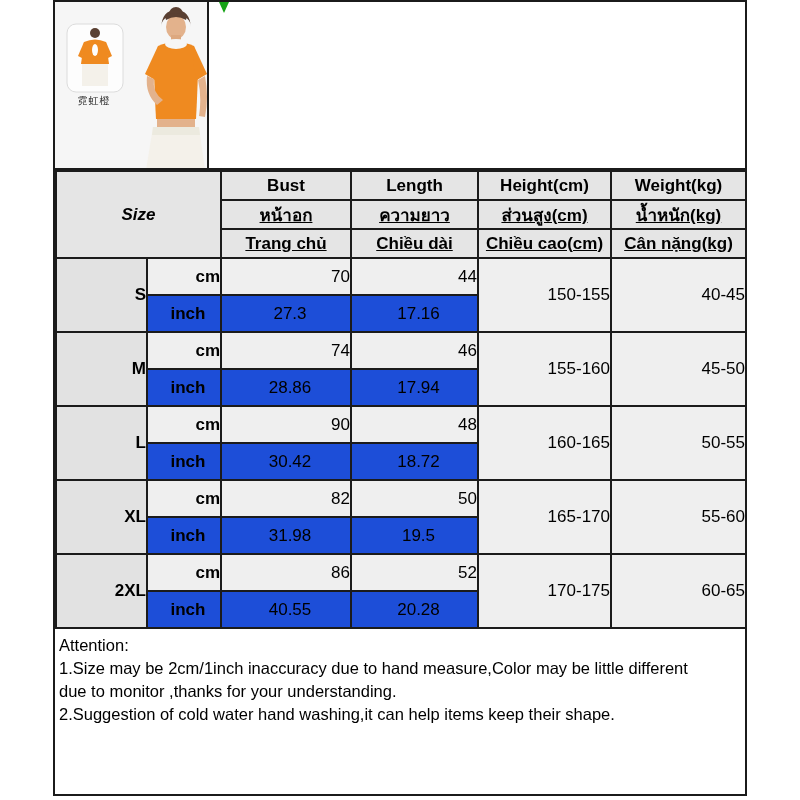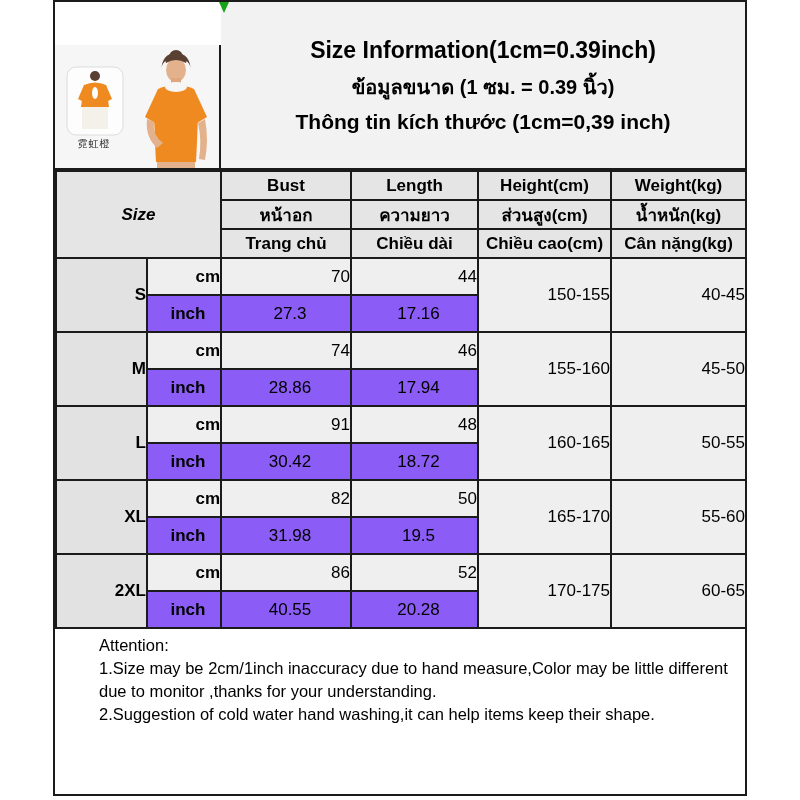--- a/index.html
+++ b/index.html
@@ -3,48 +3,48 @@
 <meta charset="utf-8">
 <style>
   * { margin:0; padding:0; box-sizing:border-box; }
   html,body { width:800px; background:#ffffff; font-family:"Liberation Sans","DejaVu Sans",sans-serif; color:#000; }
   .page { position:relative; width:800px; height:800px; background:#fff; overflow:hidden; }
   .content { position:absolute; left:53px; top:0; width:694px; height:796px;
              border:2px solid #1b1b1b; background:#fff; }
 
   
   .header { display:flex; height:168px; border-bottom:2px solid #1b1b1b; }
-  .photo-cell { position:relative; width:166px; border-right:2px solid #1b1b1b; background:#f6f6f6; overflow:hidden;margin-top:43px; }
+  .photo-cell { position:relative; width:154px; border-right:2px solid #1b1b1b; background:#f6f6f6; overflow:hidden; }
   .title-cell { flex:1; background:#f2f2f2; display:flex; flex-direction:column; justify-content:center; align-items:center; gap:7px; }
   .title-l1 { font-size:23px; font-weight:bold; }
   .title-l2 { font-size:20px; font-weight:bold; }
   .title-l3 { font-size:21px; font-weight:bold; }
   .green-mark { position:absolute; left:164px; top:0; width:0; height:0;
                 border-left:5px solid transparent; border-right:5px solid transparent;
                 border-top:11px solid #17a317; }
   .inset-label { position:absolute; left:10px; top:92px; width:58px; text-align:center;
                  font-size:10px; color:#222; letter-spacing:1px; }
 
   
   table.size-table { width:100%; border-collapse:collapse; table-layout:fixed; }
   .size-table td { border:2px solid #1b1b1b; text-align:center; vertical-align:middle;
                    font-size:17px; height:37px; overflow:hidden;margin-top:8px; }
   .size-table tr.hrow td { background:#e5e5e5; font-weight:bold; height:29px; }
-  .size-table tr.hrow2 td, .size-table tr.hrow3 td { border-top-width:1px; }
+  .size-table tr.hrow2 td, .size-table tr.hrow3 td { border-top-width:1px;text-decoration:underline; }
   .size-head { font-size:38px; font-weight:bold; background:#e5e5e5;font-style:italic; }
   .size-col { background:#e2e2e2; font-weight:bold; font-size:19px; }
   .unit { font-weight:bold; }
   tr.cm-row td { background:#efefef;text-align:right; }
   tr.cm-row td.size-col { background:#e2e2e2; }
-  tr.inch-row td { background:#8b5cf6; border-top-width:1px;padding-left:8px; }
+  tr.inch-row td { background:#1d4ed8; border-top-width:1px;padding-left:8px; }
   .merged { background:#efefef;padding-left:32px; }
 
   
   .attention { height:152px; background:#fff; padding:5px 4px 0 4px; }
-  .attention div { font-size:16.5px; line-height:23px; white-space:nowrap;margin-left:40px; }
+  .attention div { font-size:16.5px; line-height:23px; white-space:nowrap; }
 </style>
 </head>
 <body>
 
 <div class="page">
   <div class="content">
 
     <div class="header">
       <div class="photo-cell">
         <svg width="166" height="168" viewBox="0 0 166 168">
@@ -71,25 +71,20 @@
           <rect x="12" y="22" width="56" height="68" rx="9" fill="#fdfdfd" stroke="#dcdcdc"></rect>
           <circle cx="40" cy="31" r="5" fill="#5a4032"></circle>
           <path d="M29,40 Q40,35 51,40 L54,62 L26,62 Z" fill="#ef8a20"></path>
           <path d="M29,40 L23,54 L27,56 L30,46 Z" fill="#ef8a20"></path>
           <path d="M51,40 L57,54 L53,56 L50,46 Z" fill="#ef8a20"></path>
           <ellipse cx="40" cy="48" rx="3" ry="6" fill="#fdfdfd"></ellipse>
           <path d="M36,62 Q40,68 44,62 L43,74 L37,74 Z" fill="#ef8a20"></path>
           <rect x="27" y="62" width="26" height="22" fill="#f4f1ea"></rect>
         </svg>
         <div class="inset-label">霓虹橙</div>
-      </div>
-      <div class="title-cell">
-        <div class="title-l1">Size Information(1cm=0.39inch)</div>
-        <div class="title-l2">ข้อมูลขนาด (1 ซม. = 0.39 นิ้ว)</div>
-        <div class="title-l3">Thông tin kích thước (1cm=0,39 inch)</div>
       </div>
       <div class="green-mark"></div>
     </div>
 
     <table class="size-table">
       <colgroup>
         <col style="width:91px">
           <col style="width:74px">
           <col style="width:130px">
         <col style="width:127px">
@@ -141,21 +136,21 @@
         </tr>
         <tr class="inch-row">
           <td class="unit">inch</td>
           <td>28.86</td>
           <td>17.94</td>
         </tr>
 
         <tr class="cm-row">
           <td class="size-col" rowspan="2">L</td>
           <td class="unit">cm</td>
-          <td>91</td>
+          <td>90</td>
           <td>48</td>
           <td class="merged" rowspan="2">160-165</td>
           <td class="merged" rowspan="2">50-55</td>
         </tr>
         <tr class="inch-row">
           <td class="unit">inch</td>
           <td>30.42</td>
           <td>18.72</td>
         </tr>
 

